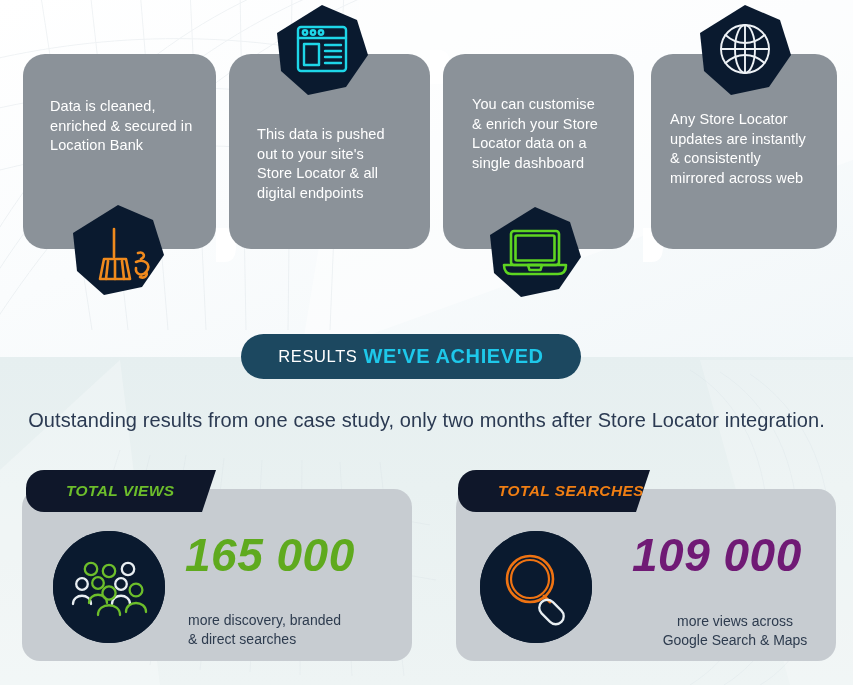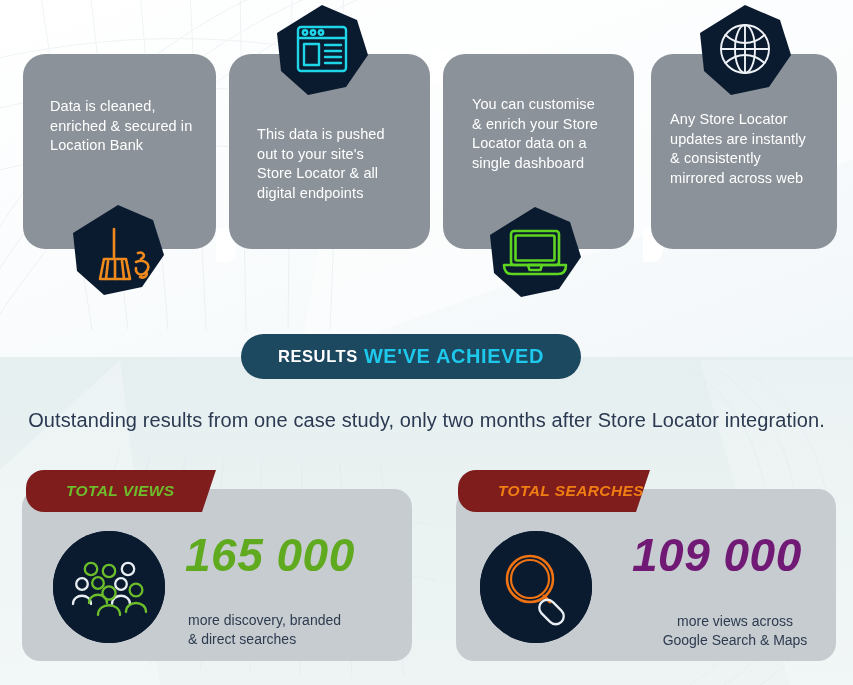--- a/index.html
+++ b/index.html
@@ -93,21 +93,21 @@
     background: #1c4860;
     border-radius: 23px;
     display: flex;
     align-items: center;
     justify-content: center;
     letter-spacing: .6px;
   }
   .results-banner .rb-a {
     color: #ffffff;
     font-size: 16.5px;
-    font-weight: bold;
+    font-weight: normal;
   }
   .results-banner .rb-b {
     color: #1ec8ea;
     font-size: 20px;
     font-weight: bold;
     margin-left: 6px;
   }
 
   .subtitle {
     position: absolute;
@@ -127,21 +127,21 @@
     background: #c7ccd1;
     border-radius: 18px;
   }
   #stat-card-views    { left: 22px;  width: 390px; }
   #stat-card-searches { left: 456px; width: 380px; }
 
   .stat-tag {
     position: absolute;
     top: 470px;
     height: 42px;
-    background: #7f1d1d;
+    background: #0f172a;
     display: flex;
     align-items: center;
     padding: 0 22px 0 40px;
     box-sizing: border-box;
     clip-path: polygon(0 0, 100% 0, calc(100% - 14px) 100%, 0 100%);
     border-top-left-radius: 18px;
     border-bottom-left-radius: 18px;
   }
   #stat-tag-views    { left: 26px;  width: 190px; }
   #stat-tag-searches { left: 458px; width: 192px; }

